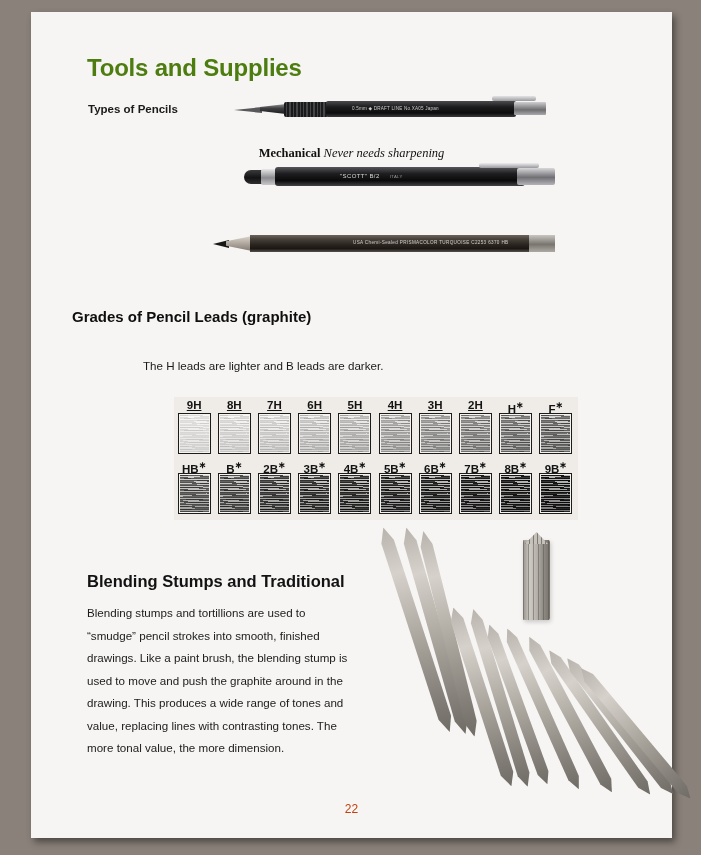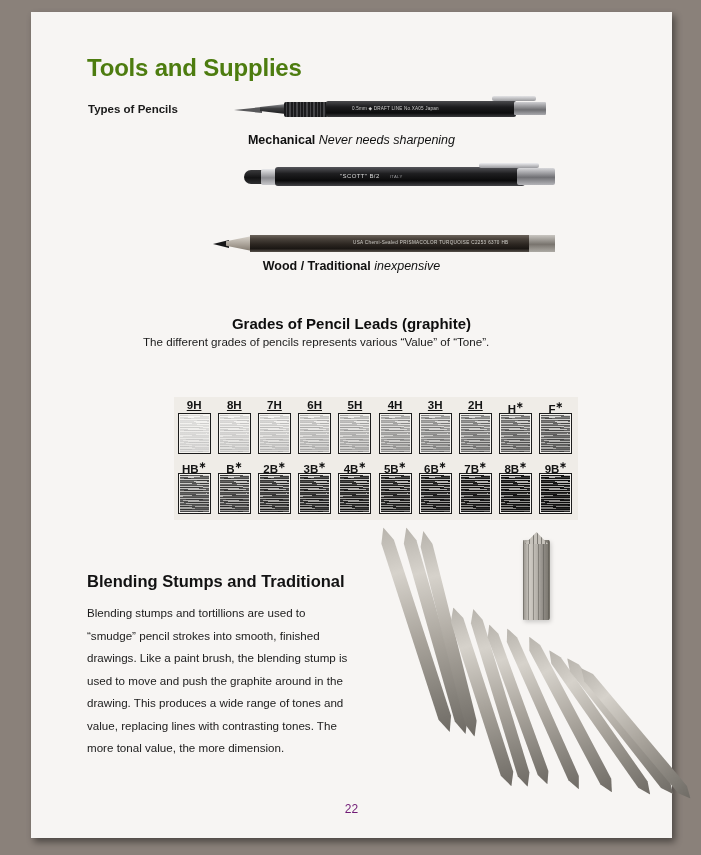--- a/index.html
+++ b/index.html
@@ -90,21 +90,21 @@
     line-height: 22.5px;
     color: #1b1b1b;
   }
 
   .page-number {
     position: absolute;
     left: 0; right: 0;
     top: 790px;
     text-align: center;
     font-size: 12px;
-    color: #701a75;
+    color: #c2410c;
   }
 
   
   .photo { position: absolute; }
 
   .pencil-body {
     position: absolute;
     border-radius: 2px;
   }
 
@@ -306,21 +306,21 @@
 
     <div class="photo pencil-body" id="mech">
       <div class="tip"></div>
       <div class="cone"></div>
       <div class="grip"></div>
       <div class="barrel"></div>
       <div class="print">0.5mm  ◆  DRAFT LINE          No.XA05 Japan</div>
       <div class="clip"></div>
       <div class="cap"></div>
     </div>
-    <div class="caption" style="left:0; right:0; top:121px;">
+    <div class="caption" style="left:0; right:0; top:134px;font-family:Liberation Serif, serif;">
       <b>Mechanical</b>
       <i>Never needs sharpening</i>
     </div>
 
     <div class="photo pencil-body" id="holder">
       <div class="tipcone"></div>
       <div class="ferrule"></div>
       <div class="barrel"></div>
       <div class="print">
         <span>"SCOTT" B/2</span><small>ITALY</small>
@@ -329,28 +329,24 @@
       <div class="endcap"></div>
     </div>
 
     <div class="photo pencil-body" id="wood">
       <div class="lead"></div>
       <div class="wood"></div>
       <div class="barrel"></div>
       <div class="print">USA  Chemi-Sealed   PRISMACOLOR   TURQUOISE  C2253 6370 HB</div>
       <div class="endcap"></div>
     </div>
-    <div class="caption" style="left:0; right:0; top:247px;">
-      <b>Wood / Traditional</b>
-      <i>inexpensive</i>
-    </div>
-
-    <div class="section-title" style="left:0; right:0; top:303px; text-align:center;">Grades of Pencil Leads (graphite)</div>
-
-    <div class="body-line" style="left:112px; top:323px;">The different grades of pencils represents various “Value” of “Tone”.</div>
+
+    <div class="section-title" style="left:0; right:0; top:296px; text-align:left;padding-left:41px;">Grades of Pencil Leads (graphite)</div>
+
+    <div class="body-line" style="left:112px; top:347px;">The H leads are lighter and B leads are darker.</div>
 
     <div id="grades-grid">
         <div class="grade-row">
           <div class="grade-cell">
             <div class="grade-label">9H</div>
             <div class="swatch" style="border-color: rgb(28, 28, 28);">
               <div class="fill" style="background: repeating-linear-gradient(1.5deg, rgba(155, 155, 155, 0.26) 0px, rgba(155, 155, 155, 0.26) 1.1px, rgba(255, 255, 255, 0) 1.1px, rgba(255, 255, 255, 0) 2.4px), repeating-linear-gradient(-2deg, rgba(155, 155, 155, 0.21) 0px, rgba(155, 155, 155, 0.21) 0.9px, rgba(255, 255, 255, 0) 0.9px, rgba(255, 255, 255, 0) 3.1px), linear-gradient(rgba(252, 252, 252, 0.35), rgba(210, 210, 210, 0.55));"></div>
             </div>
           </div>
           <div class="grade-cell">

